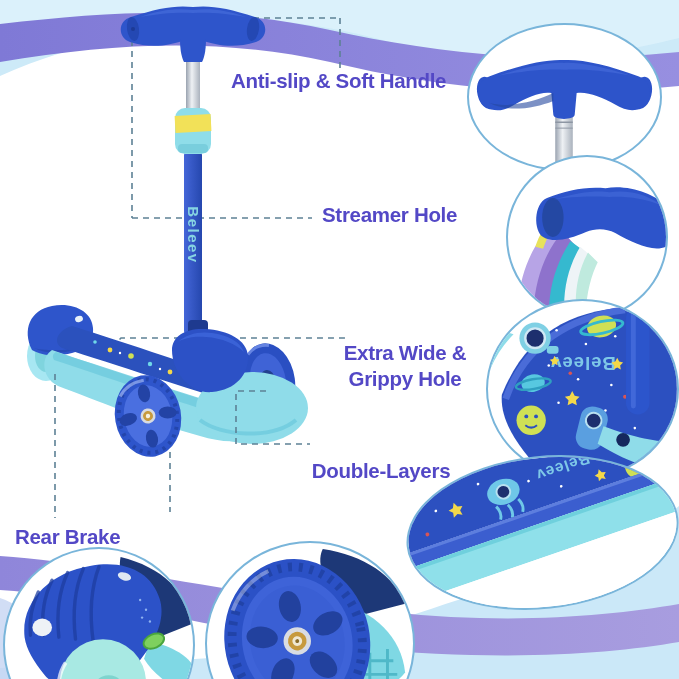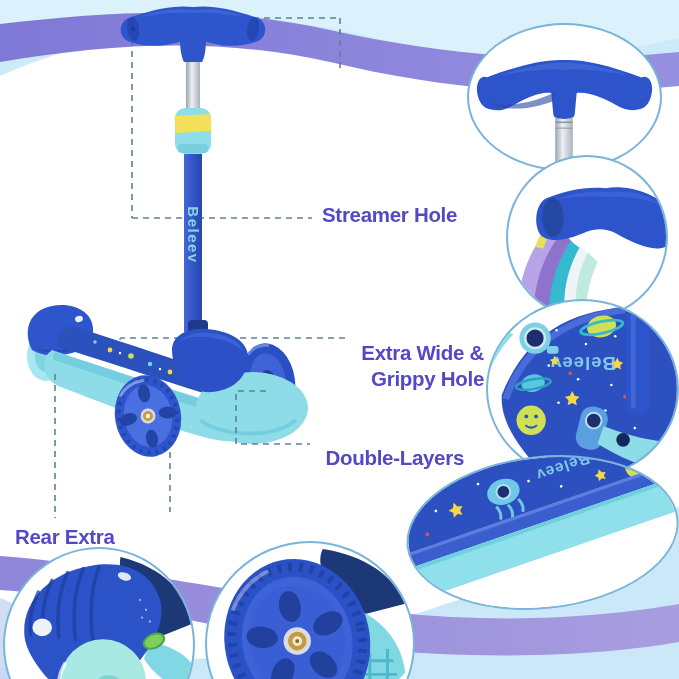--- a/index.html
+++ b/index.html
@@ -9,21 +9,21 @@
   }
   #stage svg{display:block;}
   .layer{position:absolute;left:0;top:0;}
   .label{
     position:absolute;
     font:bold 20.5px/1.25 "Liberation Sans",sans-serif;
     color:var(--label_text,#5348c6);
     letter-spacing:-0.3px;
     white-space:nowrap;
   }
-  .label.center{text-align:right;white-space:normal;}
+  .label.center{text-align:center;white-space:normal;}
   .callout{
     position:absolute;border-radius:50%;
     border:2.5px solid var(--circle_border,#79b5da);
     background:#fff;overflow:hidden;box-sizing:border-box;
   }
   .callout svg{width:100%;height:100%;}
   .dashline{fill:none;stroke:var(--dash,#5d8195);stroke-width:1.6;stroke-dasharray:6 5;}
 </style>
 </head>
 <body>
@@ -152,29 +152,30 @@
       <circle cx="133" cy="29" r="2" fill="#1d3a96"></circle>
     </g>
   </svg>
 
   <svg class="layer" width="679" height="679" viewBox="0 0 679 679">
     <path class="dashline" d="M266,391 L236,391 L236,444 L310,444"></path>
     <path class="dashline" d="M170,452 V512"></path>
     <path class="dashline" d="M55,374 V518"></path>
   </svg>
 
+  <div class="label" style="left:231px;top:68px;">Anti-slip &amp; Soft Handle</div>
   <div class="label" style="left:322px;top:202px;text-align:center;">Streamer Hole</div>
   <div class="label center" style="left:326px;top:340px;width:158px;">
     <div>Extra Wide &amp;</div>
     <div>Grippy Hole</div>
   </div>
-  <div class="label center" style="left:298px;top:445px;width:166px;">
+  <div class="label center" style="left:298px;top:458px;width:166px;">
     <div>Double-Layers</div>
   </div>
-  <div class="label" style="left:15px;top:524px;">Rear Extra</div>
+  <div class="label" style="left:15px;top:524px;">Rear Brake</div>
 
   <div class="callout" style="left:467px;top:23px;width:195px;height:148px;">
     <svg viewBox="0 0 195 148">
       <defs>
         <linearGradient id="silverG2" x1="0" y1="0" x2="1" y2="0">
           <stop offset="0" stop-color="#9aa3b0"></stop>
             <stop offset="0.42" stop-color="#eef1f4"></stop>
             <stop offset="1" stop-color="#aab2bd"></stop>
         </linearGradient>
       </defs>

